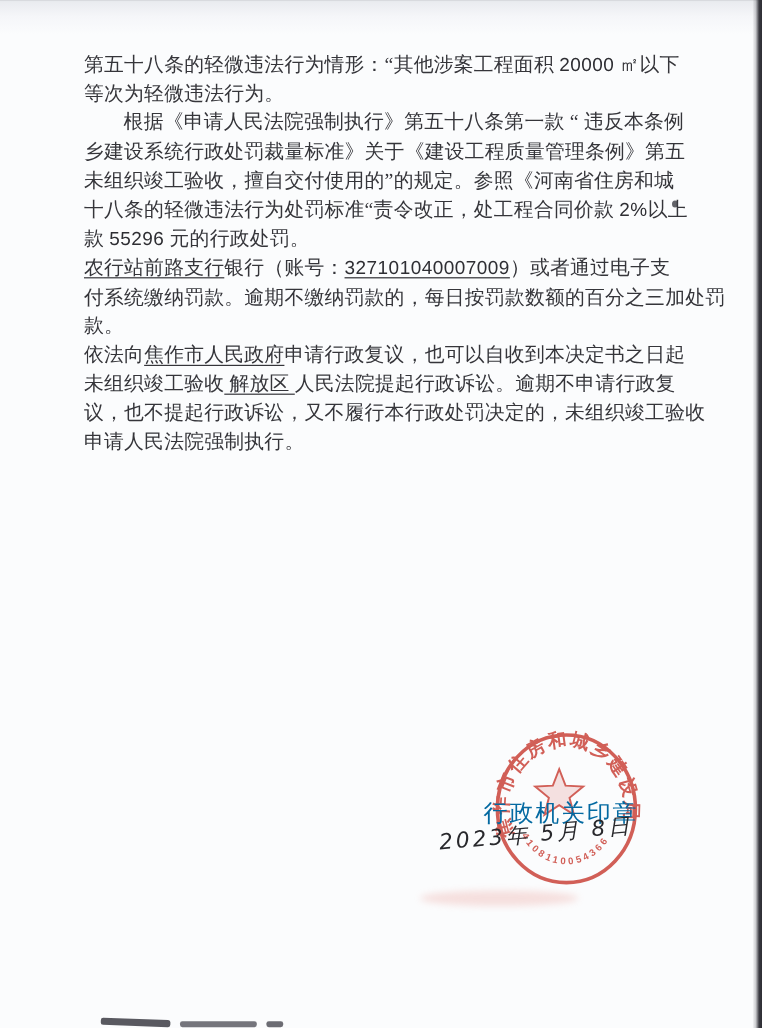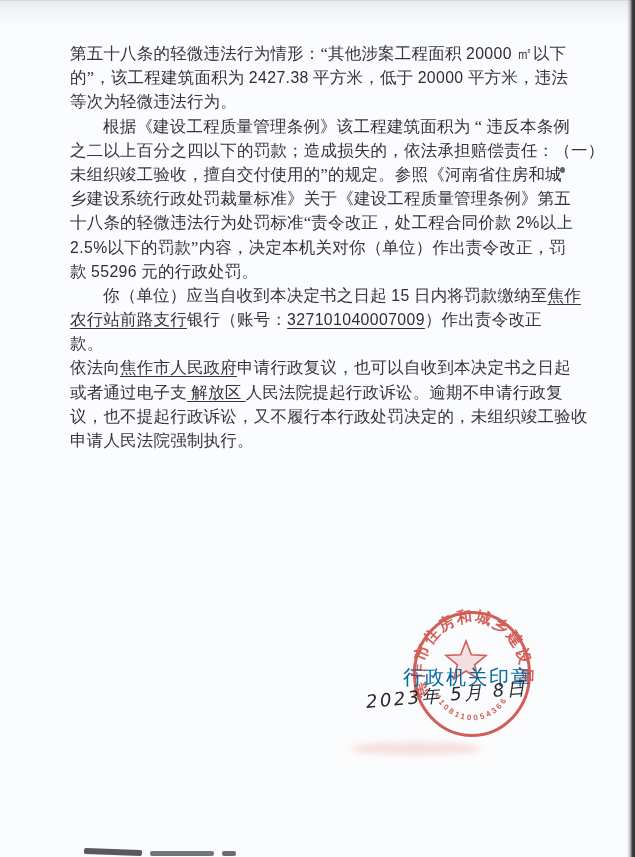--- a/index.html
+++ b/index.html
@@ -54,34 +54,31 @@
 </style>
 </head>
 <body>
 
 <div class="page">
 
   <div class="top-shade"></div>
 
   <div class="doc">
       <div class="line"><span>第五十八条的轻微违法行为情形：“其他涉案工程面积 </span><span class="num">20000</span><span> ㎡以下</span></div>
-      <div class="line"><span>的”，该工程建筑面积为 </span><span class="num">2427.38</span><span> 平方米，低于 </span><span class="num">20000</span><span> 平方米，违法</span></div>
       <div class="line"><span>等次为轻微违法行为。</span></div>
-      <div class="line indent"><span>根据《建设工程质量管理条例》该工程建筑面积为 “ 违反本条例</span></div>
-      <div class="line"><span>之二以上百分之四以下的罚款；造成损失的，依法承担赔偿责任：（一）</span></div>
+      <div class="line indent"><span>根据《申请人民法院强制执行》第五十八条第一款 “ 违反本条例</span></div>
+      <div class="line"><span>乡建设系统行政处罚裁量标准》关于《建设工程质量管理条例》第五</span></div>
       <div class="line"><span>未组织竣工验收，擅自交付使用的”的规定。参照《河南省住房和城</span></div>
-      <div class="line"><span>乡建设系统行政处罚裁量标准》关于《建设工程质量管理条例》第五</span></div>
       <div class="line"><span>十八条的轻微违法行为处罚标准“责令改正，处工程合同价款 </span><span class="num">2%</span><span>以上</span></div>
-      <div class="line"><span class="num">2.5%</span><span>以下的罚款”内容，决定本机关对你（单位）作出责令改正，罚</span></div>
       <div class="line"><span>款 </span><span class="num">55296</span><span> 元的行政处罚。</span></div>
-      <div class="line indent"><span>你（单位）应当自收到本决定书之日起 </span><span class="num">15</span><span> 日内将罚款缴纳至</span><span class="u">焦作</span></div>
-      <div class="line"><span class="u">农行站前路支行</span><span>银行（账号：</span><span class="u num">327101040007009</span><span>）作出责令改正</span></div>
+      <div class="line"><span class="u">农行站前路支行</span><span>银行（账号：</span><span class="u num">327101040007009</span><span>）或者通过电子支</span></div>
+      <div class="line"><span>付系统缴纳罚款。逾期不缴纳罚款的，每日按罚款数额的百分之三加处罚</span></div>
       <div class="line"><span>款。</span></div>
       <div class="line"><span>依法向</span><span class="u">焦作市人民政府</span><span>申请行政复议，也可以自收到本决定书之日起</span></div>
-      <div class="line"><span>或者通过电子支</span><span class="u"> 解放区 </span><span>人民法院提起行政诉讼。逾期不申请行政复</span></div>
+      <div class="line"><span>未组织竣工验收</span><span class="u"> 解放区 </span><span>人民法院提起行政诉讼。逾期不申请行政复</span></div>
       <div class="line"><span>议，也不提起行政诉讼，又不履行本行政处罚决定的，未组织竣工验收</span></div>
       <div class="line"><span>申请人民法院强制执行。</span></div>
     </div>
 
   <div class="seal">
     <svg viewBox="0 0 125 132">
       <ellipse cx="62" cy="66" rx="57.5" ry="61.5" fill="none" stroke="#cc4a41" stroke-width="3"></ellipse>
       <path id="sealArcTop" d="M 17.6 88.2 A 49 52.4 0 1 1 106.4 88.2" fill="none"></path>
       <path id="sealArcBottom" d="M 23.9 86.3 A 42 44.9 0 0 0 100.1 86.3" fill="none"></path>
       <text class="ring-text" fill="#cc4a41">

